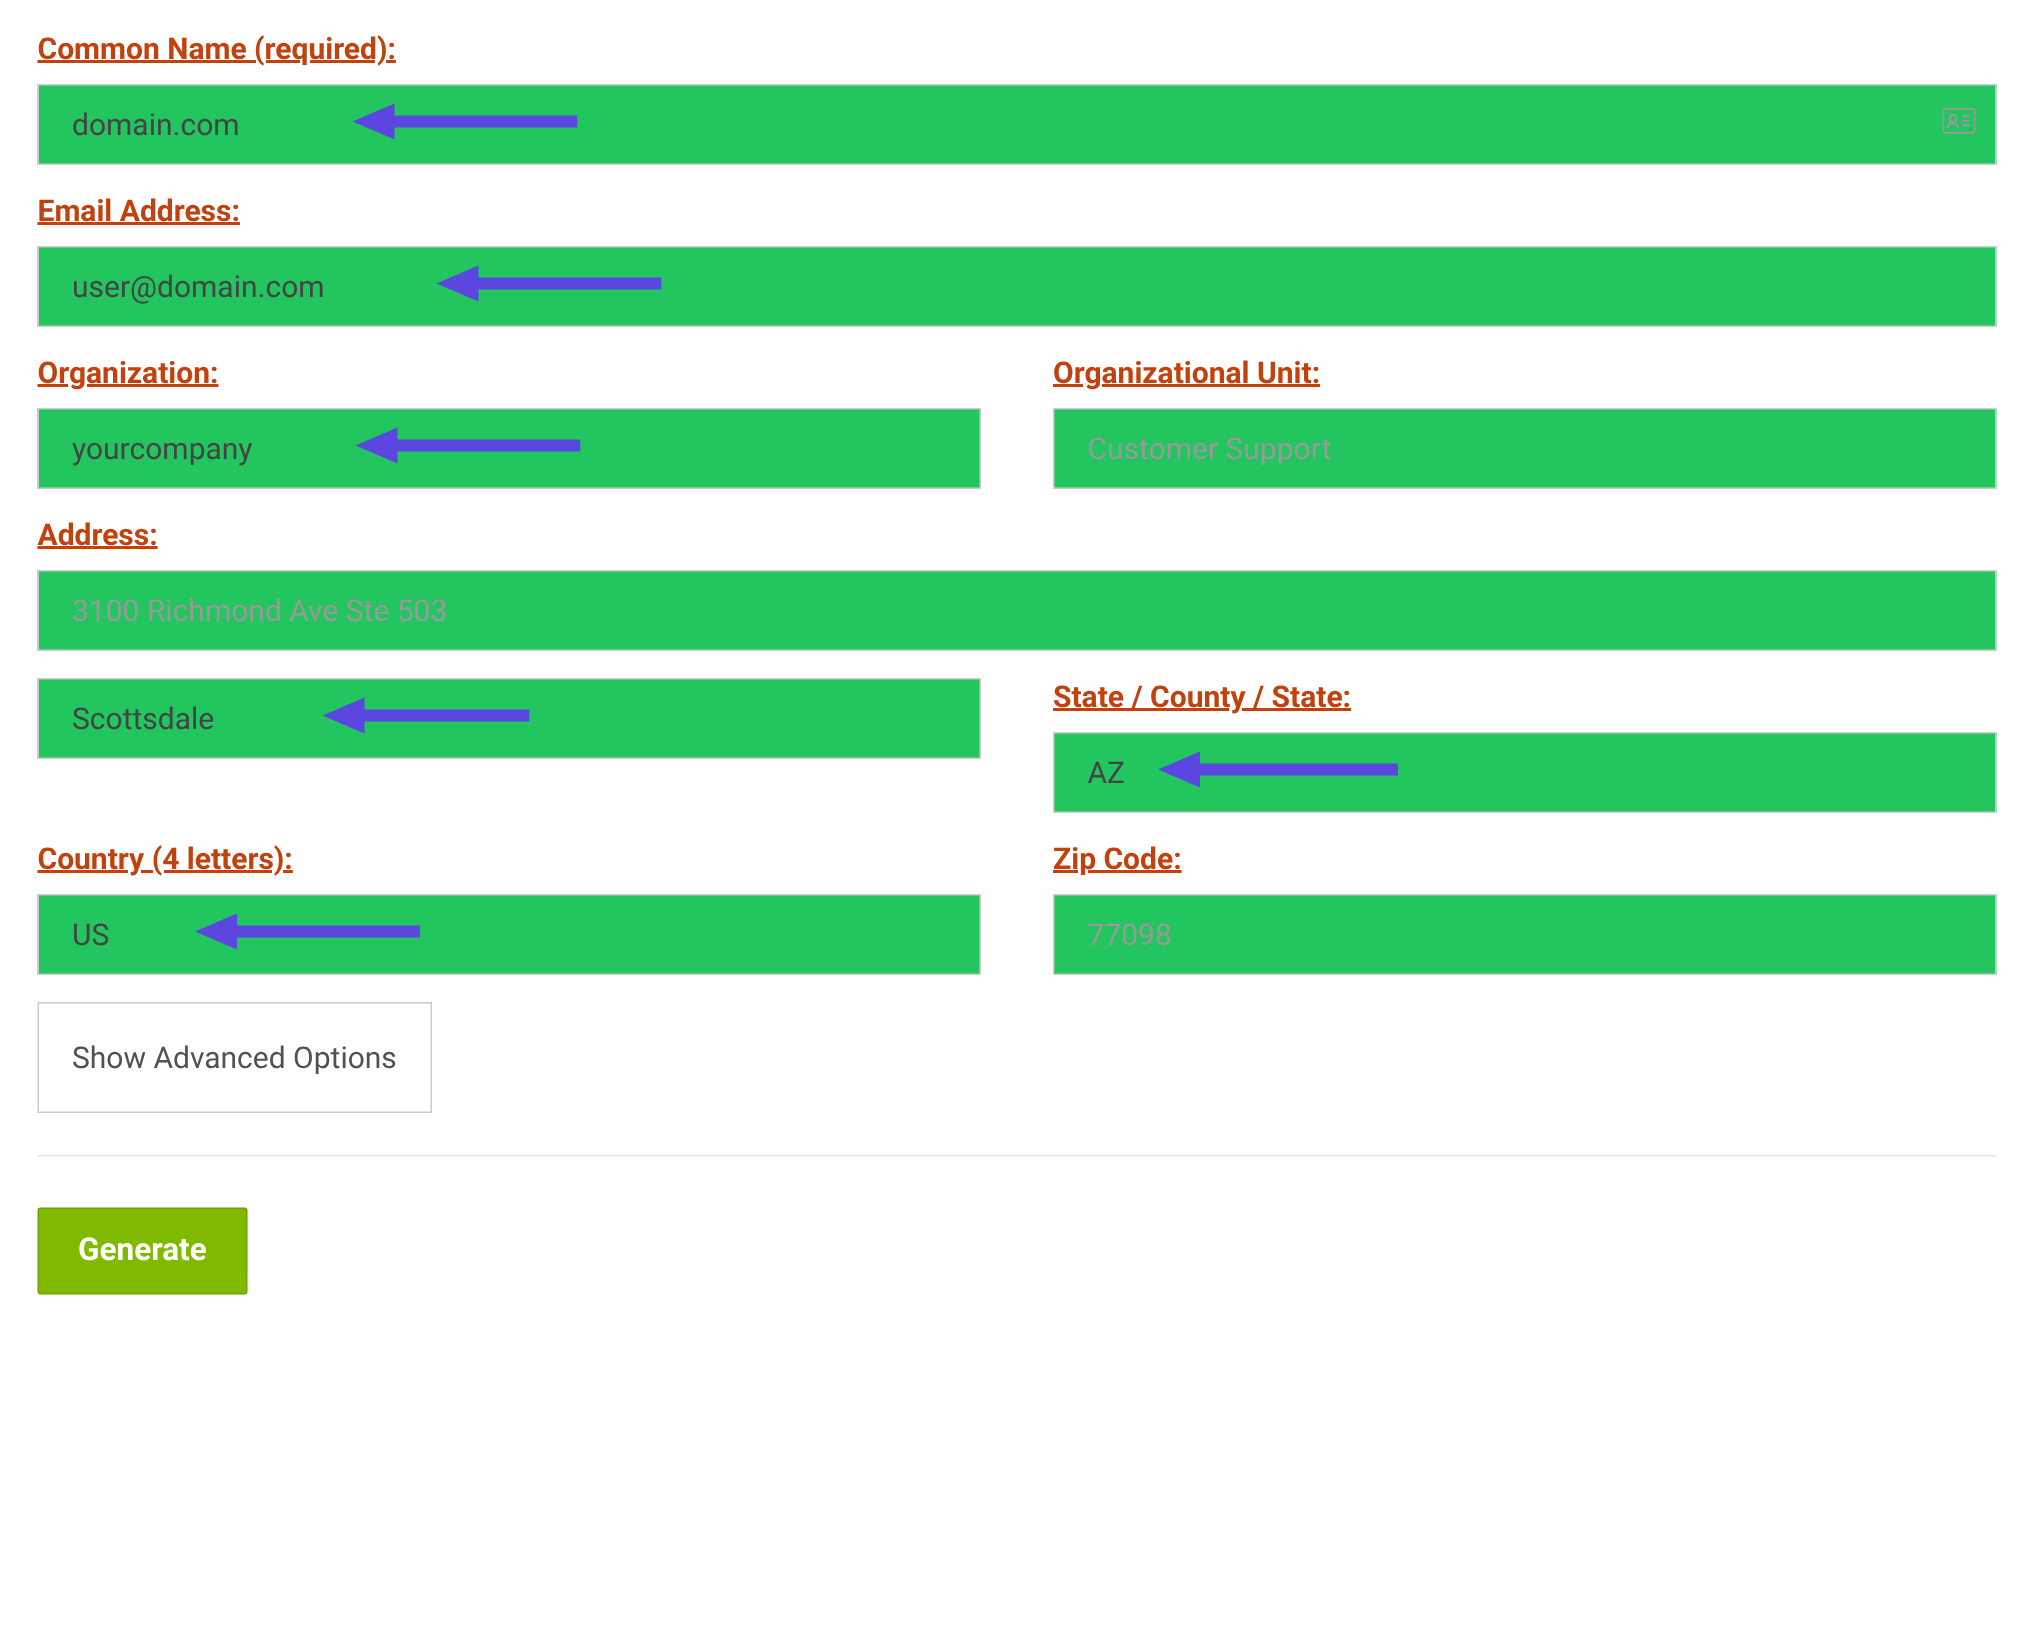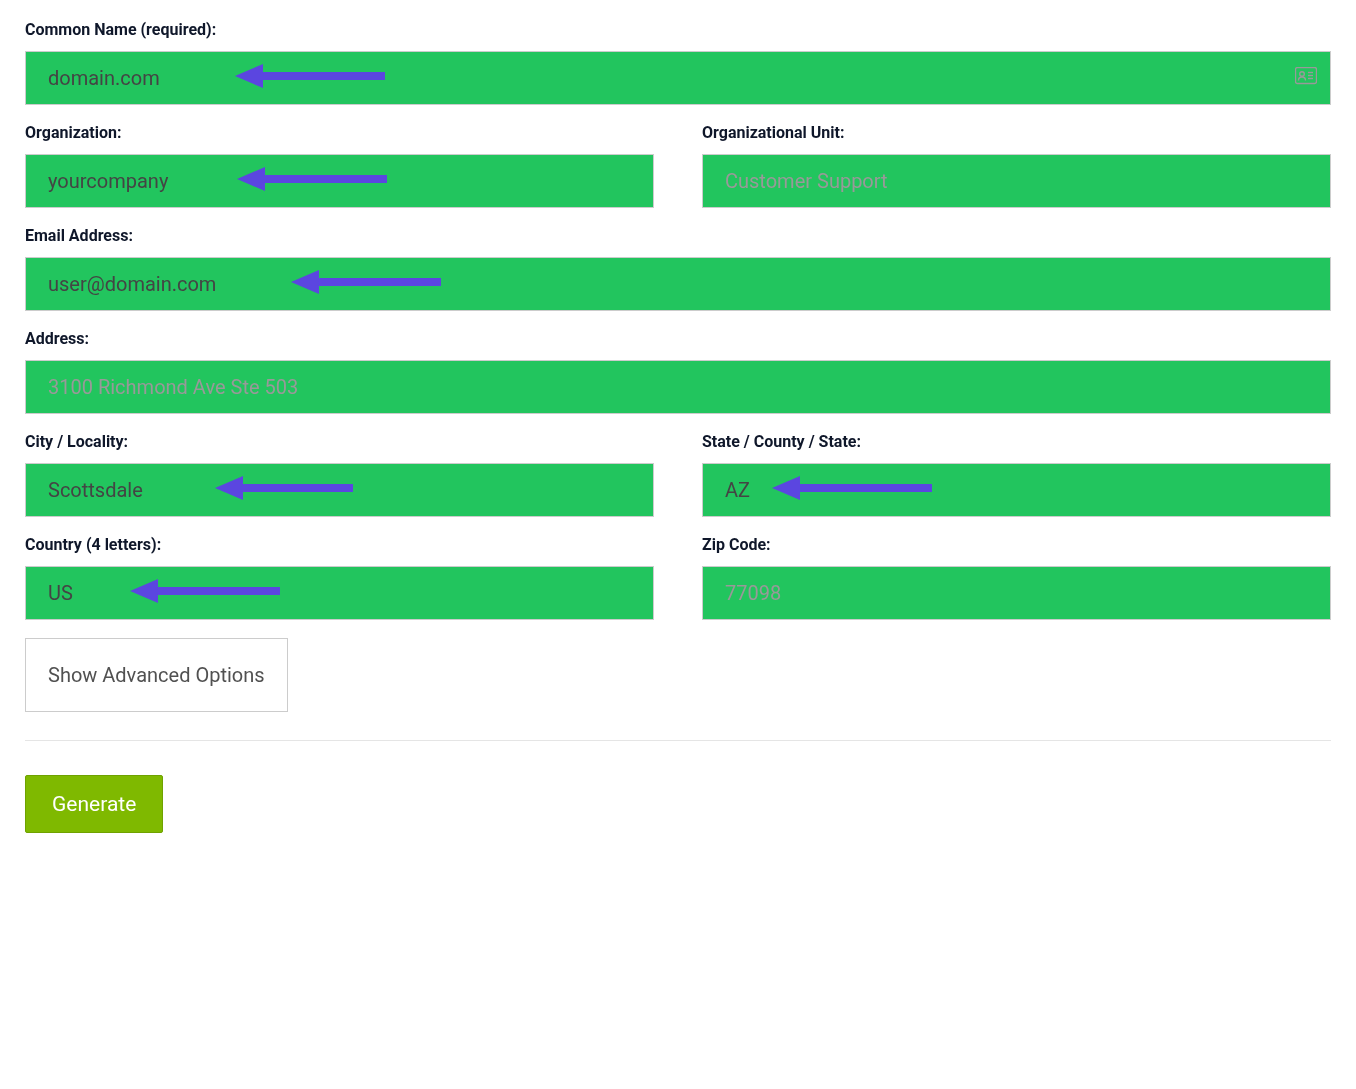--- a/index.html
+++ b/index.html
@@ -24,25 +24,26 @@
     }
     .form-group {
       flex: 1;
       display: flex;
       flex-direction: column;
     }
     .form-group.full-width {
       width: 100%;
     }
     label {
-      font-size: 16px;
+      font-size: 20px;
       font-weight: 700;
-      color: #0f172a;
+      color: #c2410c;
       margin-bottom: 12px;
       display: block;
+      text-decoration: underline;
     }
     .input-wrapper {
       position: relative;
     }
     input[type="text"] {
       width: 100%;
       height: 54px;
       padding: 0 22px;
       font-size: 20px;
       border: 1px solid #cccccc;
@@ -83,21 +84,21 @@
     }
     .divider {
       border: none;
       border-top: 1px solid #e5e5e5;
       margin-bottom: 34px;
     }
     .btn-primary {
       height: 58px;
       padding: 0 26px;
       font-size: 21px;
-      font-weight: 400;
+      font-weight: 700;
       color: #ffffff;
       background: #7fb900;
       border: 1px solid #6fa200;
       cursor: pointer;
       font-family: inherit;
       border-radius: 2px;
     }
   </style>
 </head>
 <body>
@@ -123,20 +124,35 @@
           <svg width="150" height="30" viewBox="0 0 150 30">
             <line x1="22" y1="15" x2="150" y2="15" stroke="#5b46e0" stroke-width="8"></line>
             <polygon points="0,15 28,3 28,27" fill="#5b46e0"></polygon>
           </svg>
         </span>
       </div>
     </div>
   </div>
 
   <div class="form-row">
+    <div class="form-group full-width">
+      <label>Email Address:</label>
+      <div class="input-wrapper">
+        <input type="text" value="user@domain.com" style="">
+        <span class="arrow-annotation" style="left:266px;">
+          <svg width="150" height="30" viewBox="0 0 150 30">
+            <line x1="22" y1="15" x2="150" y2="15" stroke="#5b46e0" stroke-width="8"></line>
+            <polygon points="0,15 28,3 28,27" fill="#5b46e0"></polygon>
+          </svg>
+        </span>
+      </div>
+    </div>
+  </div>
+
+  <div class="form-row">
     <div class="form-group">
       <label>Organization:</label>
       <div class="input-wrapper">
         <input type="text" value="yourcompany" style="">
         <span class="arrow-annotation" style="left:212px;">
           <svg width="150" height="30" viewBox="0 0 150 30">
             <line x1="22" y1="15" x2="150" y2="15" stroke="#5b46e0" stroke-width="8"></line>
             <polygon points="0,15 28,3 28,27" fill="#5b46e0"></polygon>
           </svg>
         </span>
@@ -145,45 +161,29 @@
     <div class="form-group">
       <label>Organizational Unit:</label>
       <div class="input-wrapper">
         <input type="text" placeholder="Customer Support" style="">
       </div>
     </div>
   </div>
 
   <div class="form-row">
     <div class="form-group full-width">
-      <label>Email Address:</label>
-      <div class="input-wrapper">
-        <input type="text" value="user@domain.com" style="">
-        <span class="arrow-annotation" style="left:266px;">
-          <svg width="150" height="30" viewBox="0 0 150 30">
-            <line x1="22" y1="15" x2="150" y2="15" stroke="#5b46e0" stroke-width="8"></line>
-            <polygon points="0,15 28,3 28,27" fill="#5b46e0"></polygon>
-          </svg>
-        </span>
-      </div>
-    </div>
-  </div>
-
-  <div class="form-row">
-    <div class="form-group full-width">
       <label>Address:</label>
       <div class="input-wrapper">
         <input type="text" placeholder="3100 Richmond Ave Ste 503" style="">
       </div>
     </div>
   </div>
 
   <div class="form-row">
     <div class="form-group">
-      <label>City / Locality:</label>
       <div class="input-wrapper">
         <input type="text" value="Scottsdale" style="">
         <span class="arrow-annotation" style="left:190px;">
           <svg width="138" height="30" viewBox="0 0 138 30">
             <line x1="22" y1="15" x2="138" y2="15" stroke="#5b46e0" stroke-width="8"></line>
             <polygon points="0,15 28,3 28,27" fill="#5b46e0"></polygon>
           </svg>
         </span>
       </div>
     </div>

